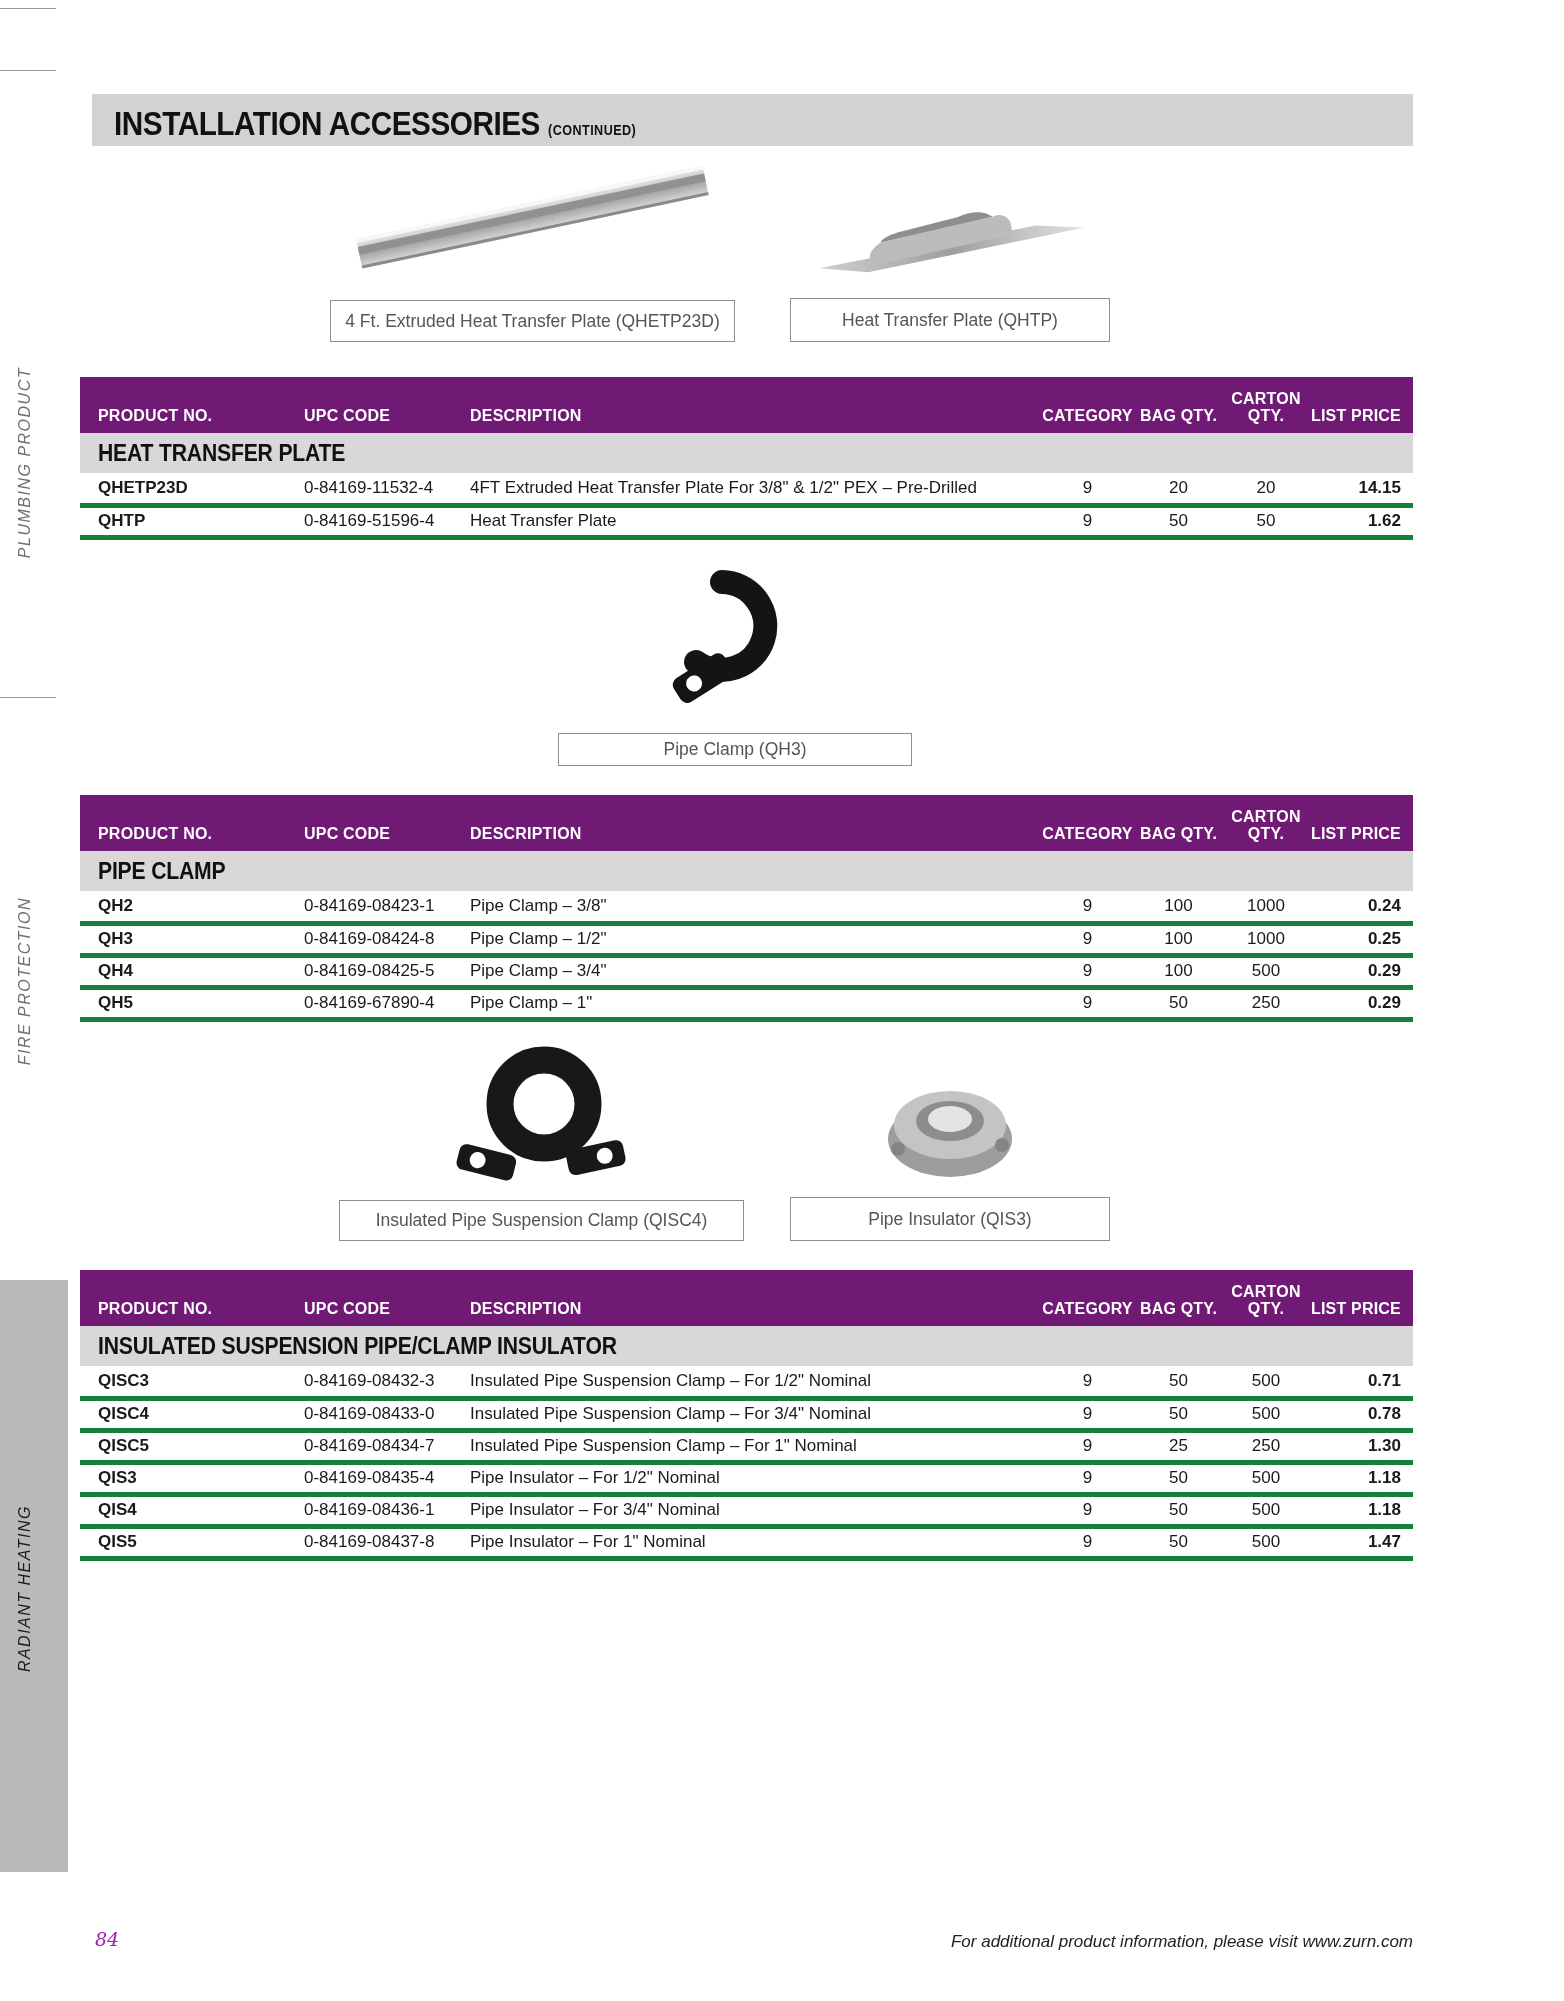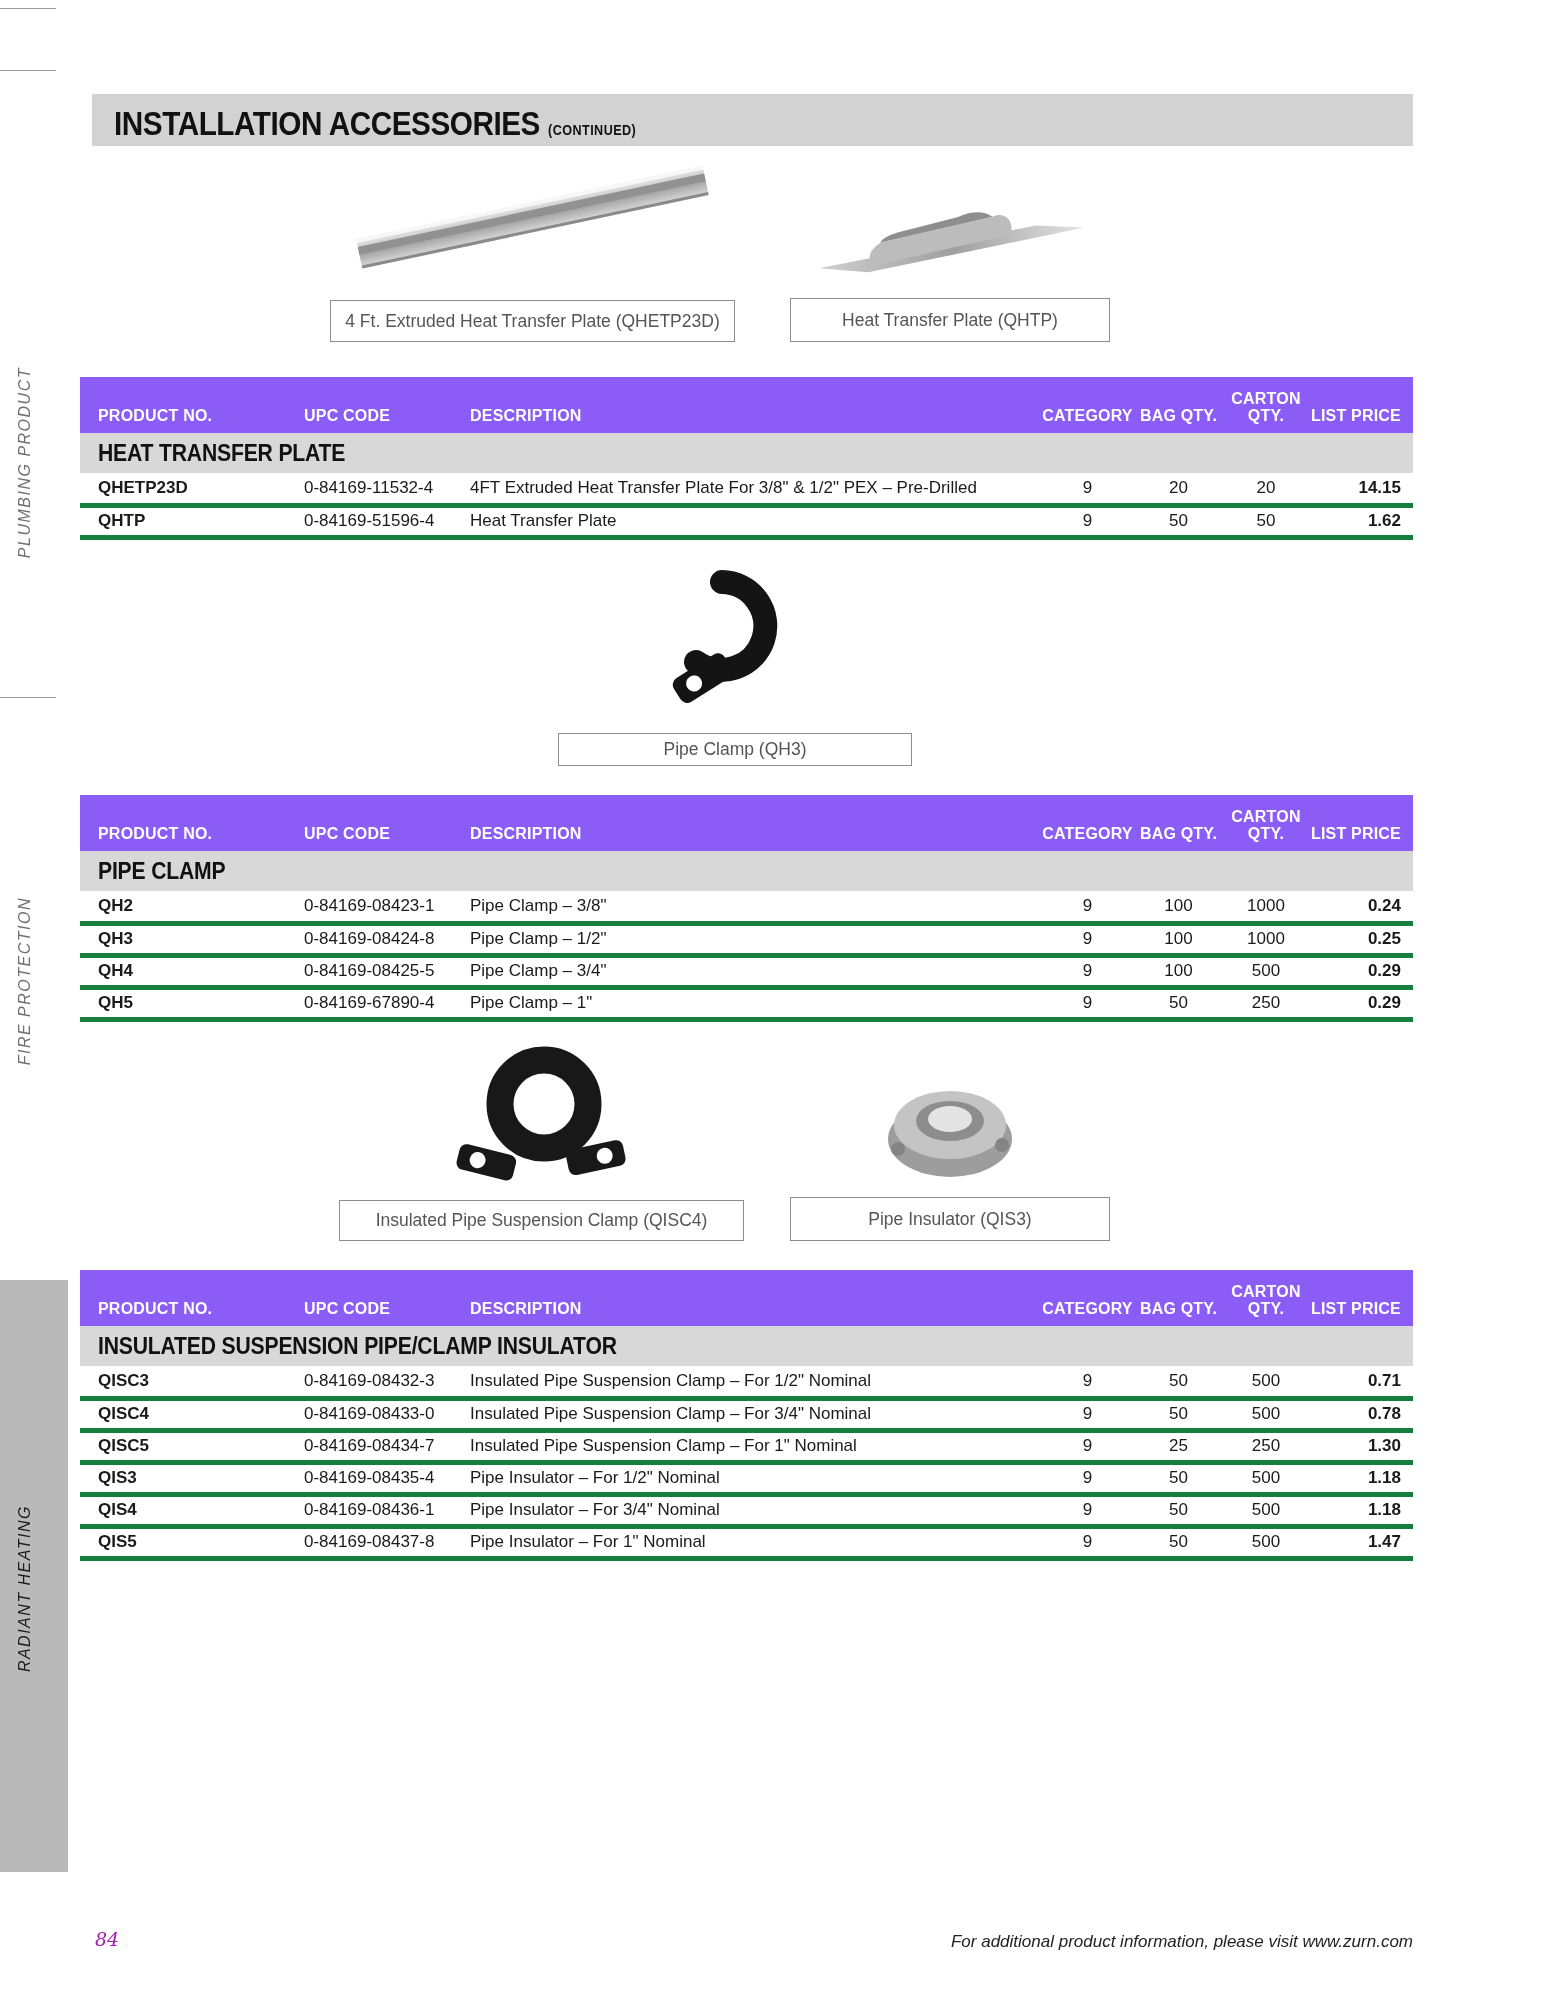--- a/index.html
+++ b/index.html
@@ -24,21 +24,21 @@
   .page-title { font-size:33px; font-weight:800; letter-spacing:-.5px; color:#111; }
   .title-suffix { font-size:14px; font-weight:700; letter-spacing:.5px; margin-left:9px; color:#111; }
 
   .figure { position:absolute; display:flex; flex-direction:column; align-items:center; justify-content:flex-start; }
   .figure .img { flex:1; width:100%; display:flex; align-items:flex-end; justify-content:center; margin-bottom:10px; }
   .caption { width:100%; height:44px; border:1px solid #8d8d8d; background:#fff;
              display:flex; align-items:center; justify-content:center;
              font-size:17.5px; color:#555; }
 
   table.ptable { position:absolute; left:0; width:1333px; border-collapse:collapse; table-layout:fixed; }
-  .ptable thead th { background:#8b5cf6; color:#fff; font-size:16px; font-weight:700;
+  .ptable thead th { background:#701a75; color:#fff; font-size:16px; font-weight:700;
                      vertical-align:bottom; height:56px; padding:0 0 8px 0; line-height:1.1;
                      letter-spacing:.2px; }
   .ptable thead th.c-prod { text-align:left; padding-left:18px; }
   .ptable thead th.c-upc, .ptable thead th.c-desc { text-align:left; }
   .ptable tr.section td { background:#d8d8d8; height:40px; padding-left:18px; }
   .section-label { display:inline-block; transform:scaleX(.92); transform-origin:left center;
                    font-size:23px; font-weight:800; letter-spacing:-.2px; color:#111; white-space:nowrap; }
   .ptable tbody td { height:32px; font-size:17px; color:#1a1a1a; }
   .ptable tbody tr { border-bottom:5px solid #15803d; }
   .ptable td.c-prod { font-weight:700; padding-left:18px; }

